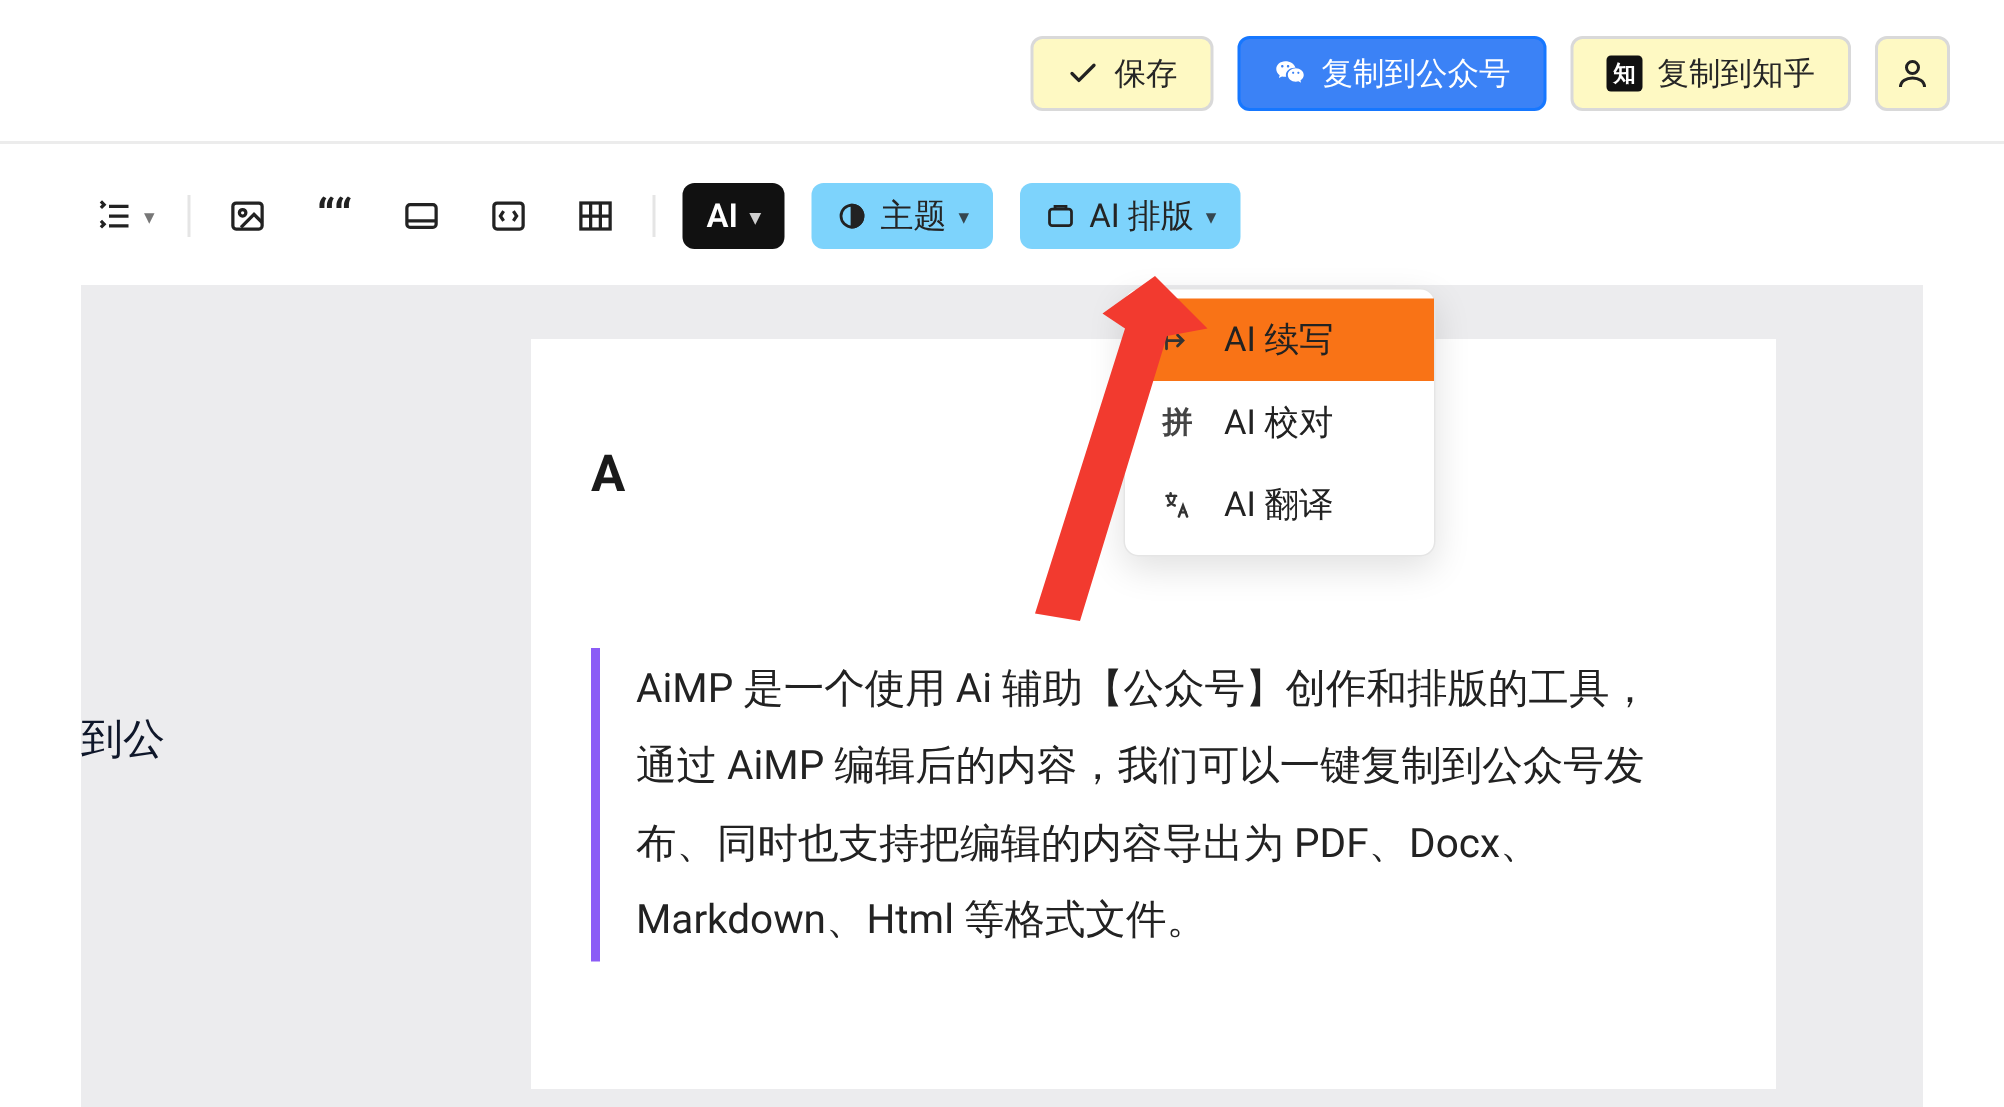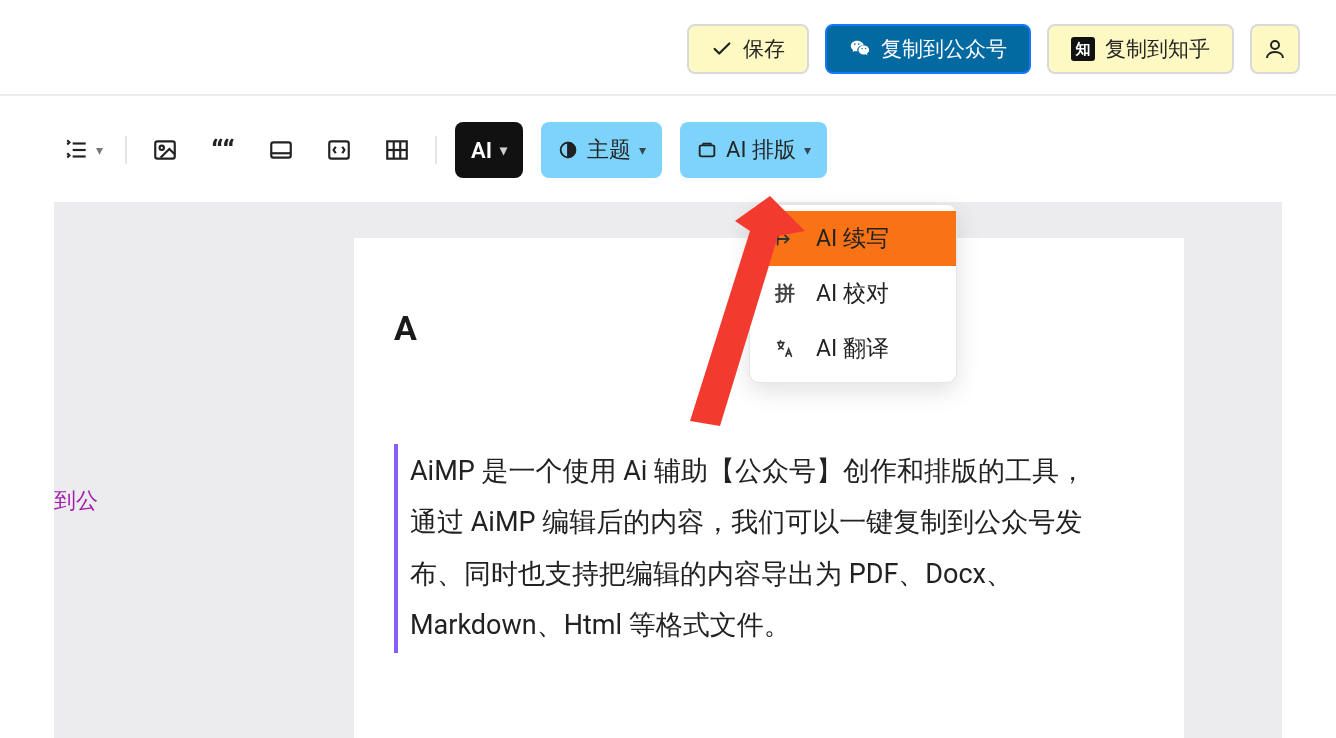--- a/index.html
+++ b/index.html
@@ -27,21 +27,21 @@
     height: 50px;
     padding: 0 22px;
     border: 2px solid #d9d9d9;
     border-radius: 8px;
     background: #fef9c3;
     font-size: 21px;
     cursor: pointer;
     user-select: none;
   }
   .btn.primary {
-    background: #0369a1;
+    background: #3b82f6;
     border-color: #1677ff;
     color: #fff;
   }
   .btn.iconbtn {
     width: 50px;
     padding: 0;
     justify-content: center;
   }
   .topbar .ico { width: 22px; height: 22px; display:inline-flex; align-items:center; justify-content:center;}
   .divider-line {
@@ -72,21 +72,21 @@
   .tool .caret { margin-left:6px; font-size:14px; color:#777;}
   .vdivider {
     width: 2px;
     height: 28px;
     background: #e5e5e5;
   }
   .pill {
     display: inline-flex;
     align-items: center;
     gap: 8px;
-    height: 56px;
+    height: 44px;
     padding: 0 16px;
     border-radius: 8px;
     font-size: 22px;
     cursor: pointer;
   }
   .pill.dark { background:#111; color:#fff; font-weight:600; }
   .pill.lav  { background:#7dd3fc; color:#242424; }
   .pill .caret { font-size:14px; color:inherit; opacity:.8;}
   
   .canvas-wrap {
@@ -97,22 +97,22 @@
     margin: 0 54px;
     background:#ececee;
     padding: 36px 98px 0 0;
     height: 560px;
     position: relative;
   }
   .sidetag {
     position:absolute;
     left:0;
     top:280px;
-    font-size:22px;
-    color:#a21caf;
+    font-size:28px;
+    color:#0f172a;
     padding: 4px 0;
   }
   .doc {
     margin-left: 300px;
     background:#fff;
     padding: 56px 72px 56px 40px;
     min-height: 500px;
     position:relative;
   }
   .doc-heading-fragment {
@@ -127,22 +127,22 @@
   .doc-heading-q {
     position:absolute;
     left: 576px;
     top: 70px;
     font-size: 34px;
     font-weight: 700;
     color:#1a1a1a;
   }
   .quote {
     margin-top: 150px;
-    border-left: 4px solid #8b5cf6;
-    padding: 2px 0 2px 12px;
+    border-left: 6px solid #8b5cf6;
+    padding: 2px 0 2px 24px;
     font-size: 27px;
     line-height: 1.9;
     color:#222;
     max-width: 760px;
   }
   
   .ai-menu {
     position:absolute;
     left: 395px;
     top: -34px;

